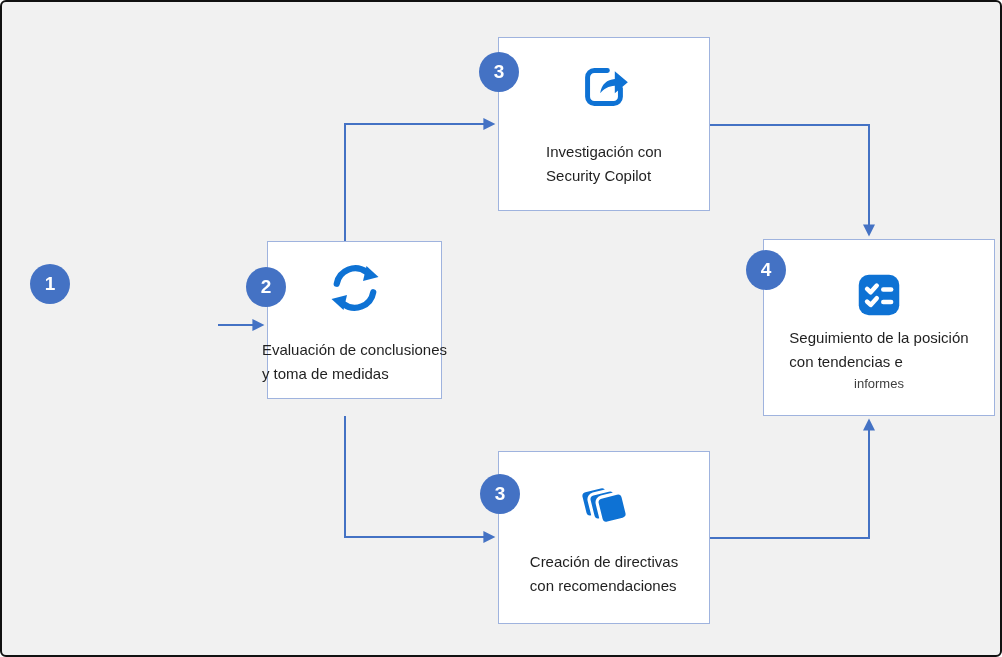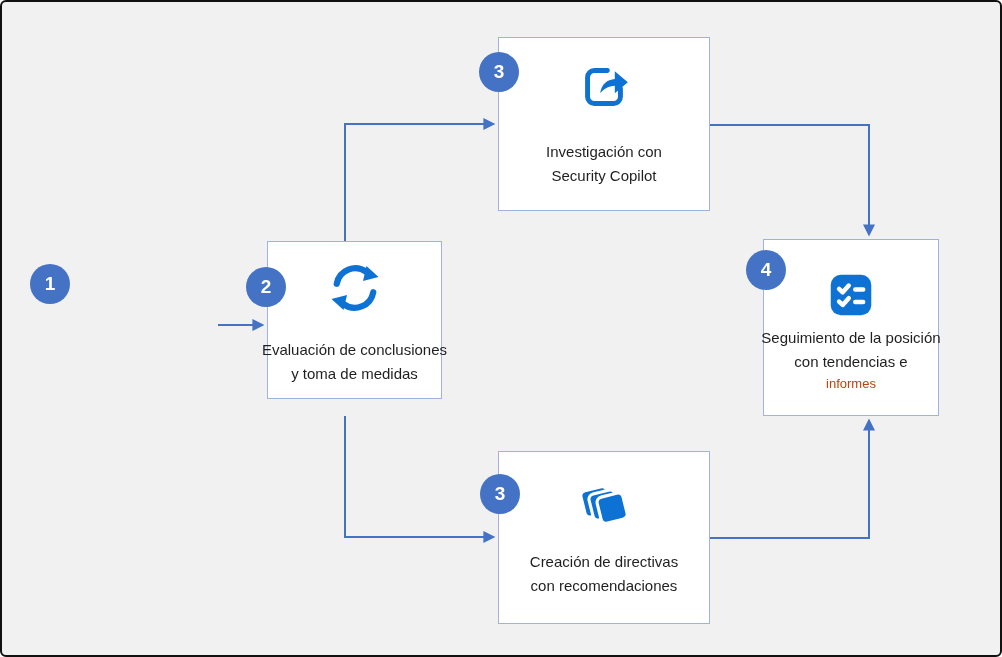--- a/index.html
+++ b/index.html
@@ -17,43 +17,43 @@
     position:absolute;
     background:#ffffff;
     border:1.3px solid #9fb3de;
     box-sizing:border-box;
     display:flex;flex-direction:column;align-items:center;
   }
   .n1{left:41px;top:240px;width:175px;height:172px;padding-top:28px;}
   .n2{left:265px;top:239px;width:175px;height:158px;padding-top:16px;}
   .n3a{left:496px;top:35px;width:212px;height:174px;padding-top:22px;}
   .n3b{left:496px;top:449px;width:212px;height:173px;padding-top:28px;}
-  .n4{left:761px;top:237px;width:176px;height:177px;padding-top:28px;}
+  .n4{left:761px;top:237px;width:232px;height:177px;padding-top:28px;}
   .icon{display:block;color:#0e72d4;line-height:0;}
   .n1 .icon svg{width:44px;height:44px;}
   .n2 .icon svg{width:60px;height:60px;}
   .n3a .icon svg{width:54px;height:54px;}
   .n3b .icon svg{width:50px;height:50px;}
   .n4 .icon svg{width:54px;height:54px;}
   .label{
     margin-top:12px;
     width:max-content;
-    text-align:center;
+    text-align:left;
     white-space:pre-line;
     font-size:15px;
     line-height:1.6;
     color:#1f1f1f;
   }
   .n2 .label{margin-top:20px;}
   .n3a .label{margin-top:26px;}
   .n3b .label{margin-top:20px;}
   .n4 .label{margin-top:4px;}
   .label-small{
     width:max-content;text-align:right;
-    font-size:13px;color:#c2410c;line-height:1.5;
+    font-size:13px;color:#404040;line-height:1.5;
   }
   .badge{
     position:absolute;
     width:40px;height:40px;border-radius:50%;
     background:#4472c4;
     color:#ffffff;
     font-size:19px;font-weight:bold;
     display:flex;align-items:center;justify-content:center;
     z-index:5;
   }

